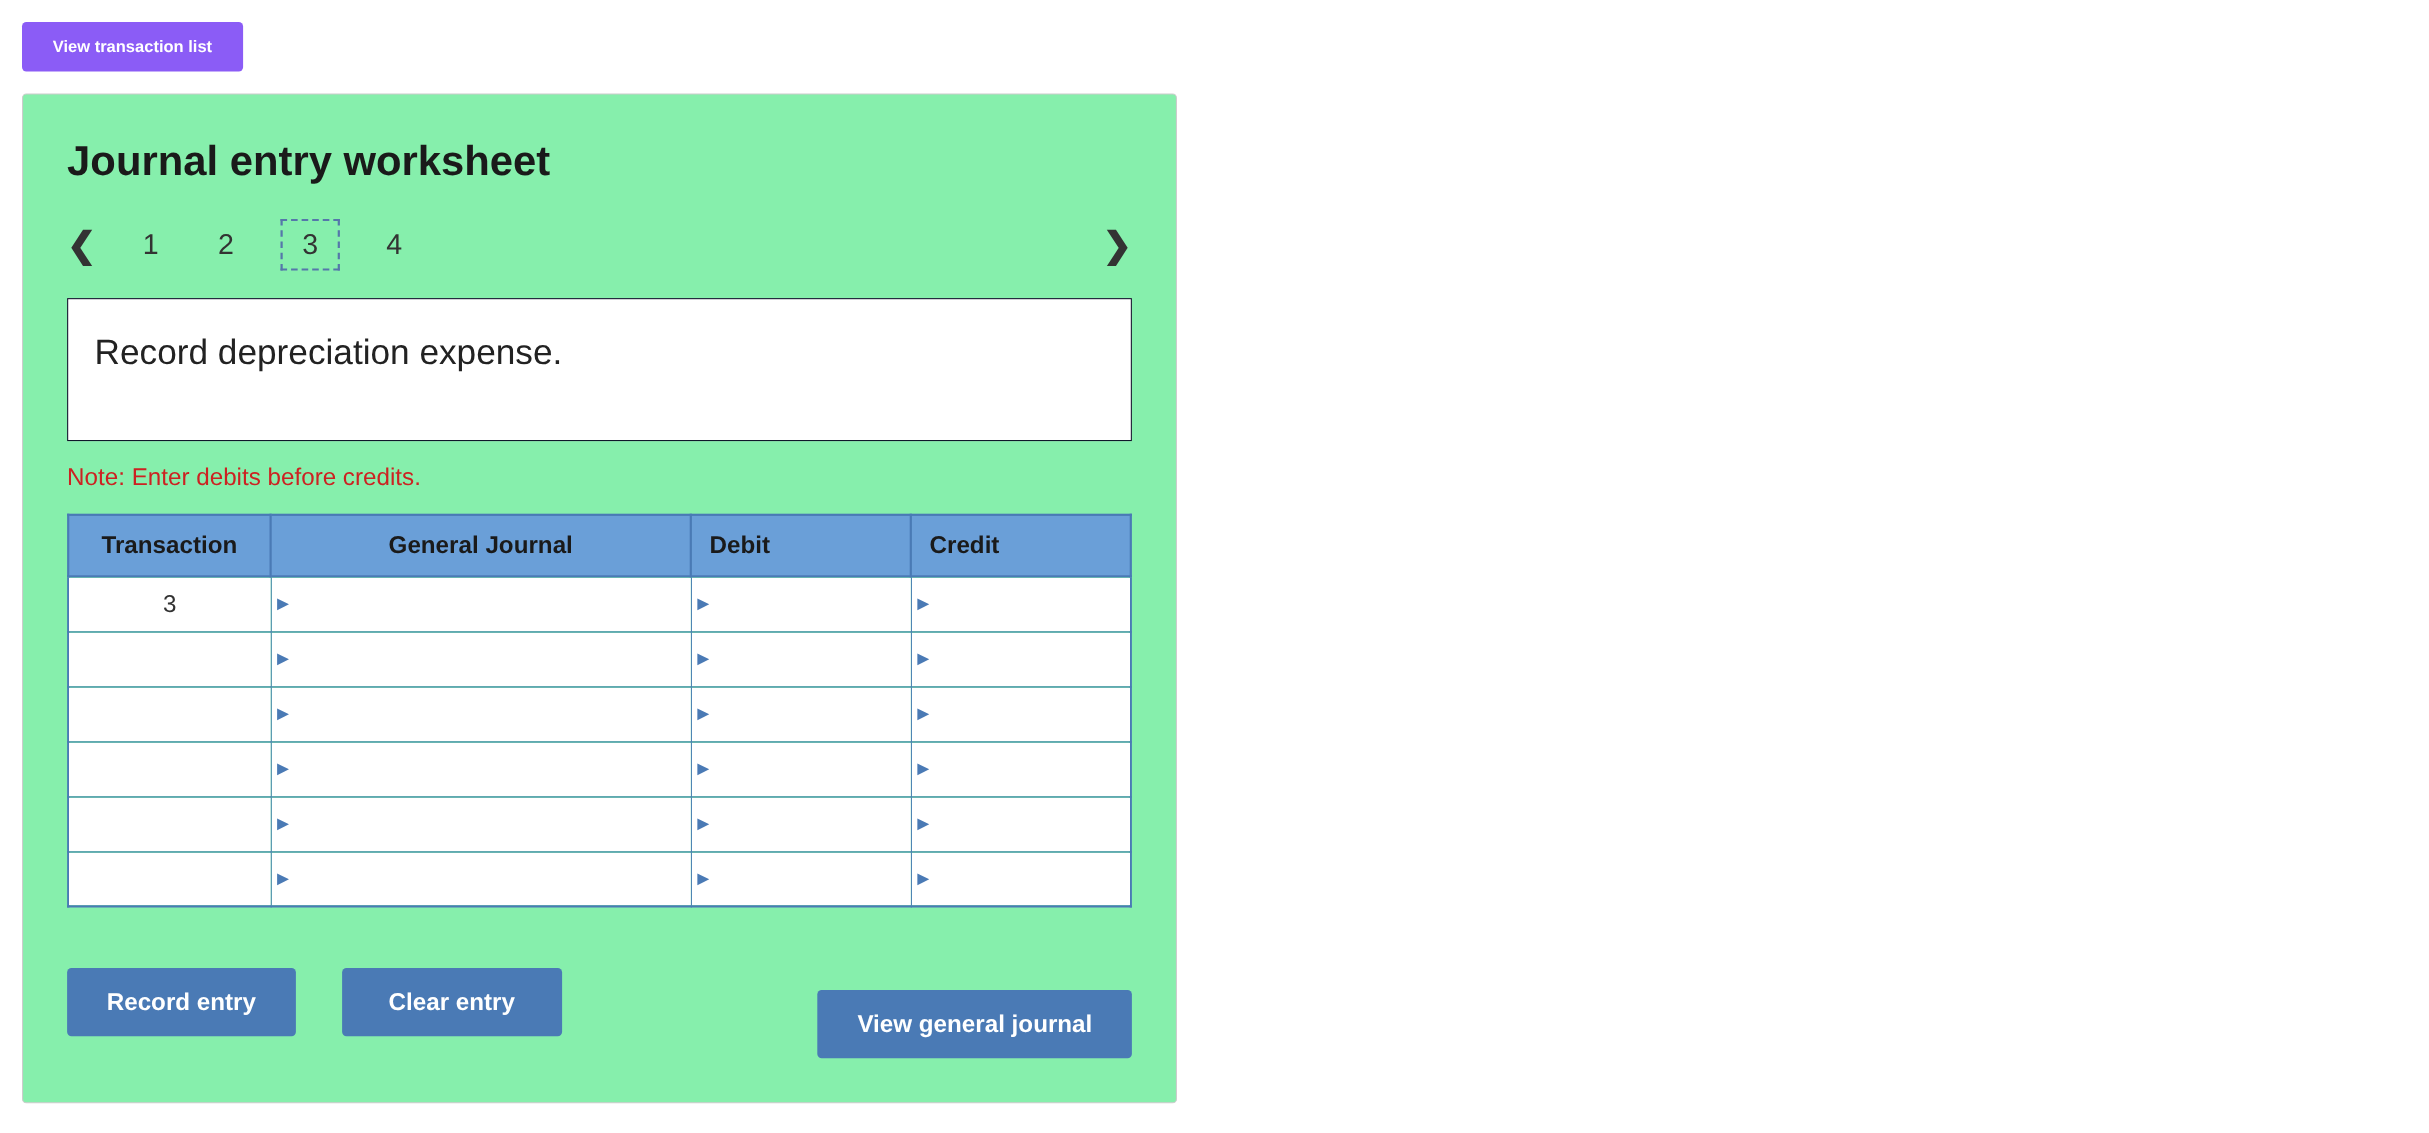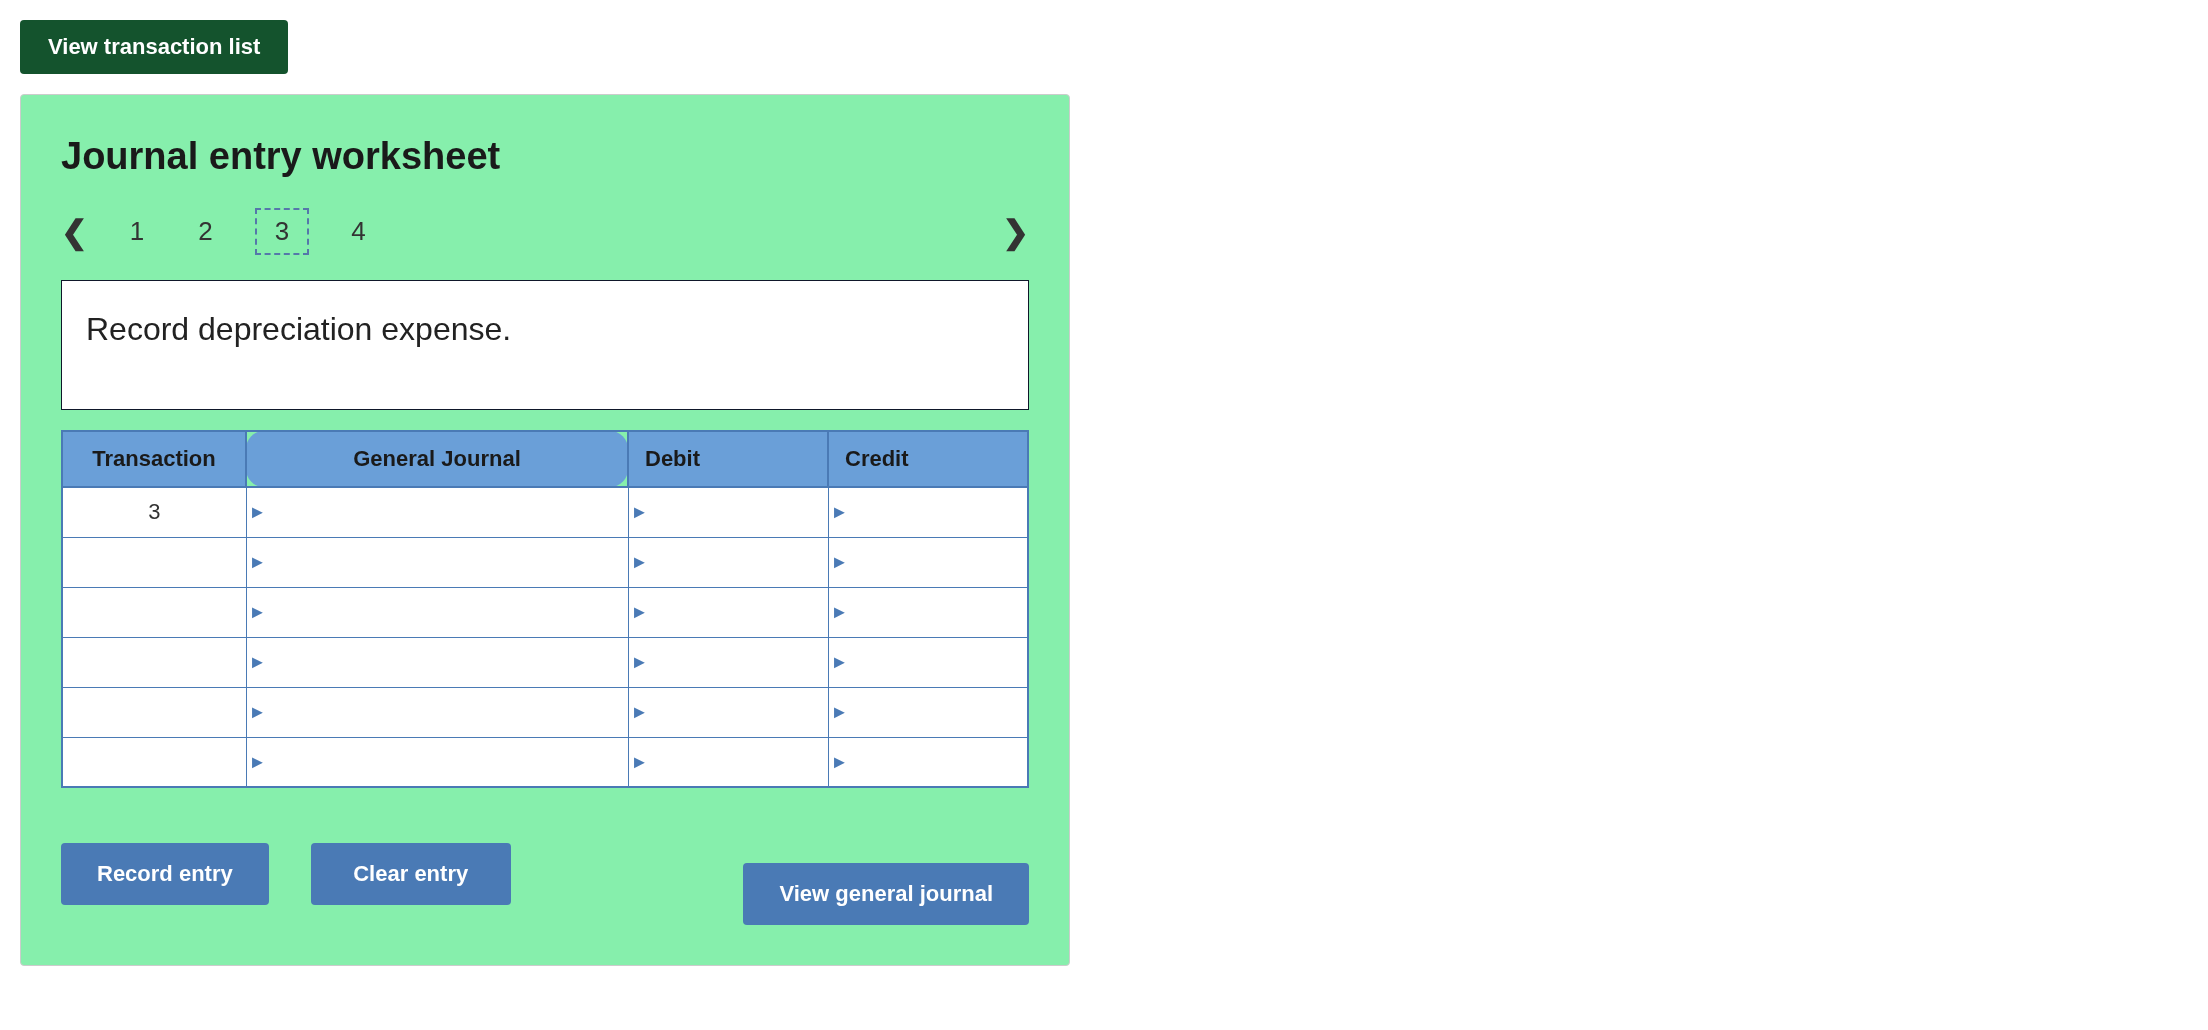--- a/index.html
+++ b/index.html
@@ -14,25 +14,25 @@
       padding: 20px;
       width: 2208px;
       min-height: 1030px;
     }
 
     .top-bar {
       margin-bottom: 20px;
     }
 
     .view-transaction-btn {
-      background-color: #14532d;
+      background-color: #8b5cf6;
       color: white;
       border: none;
       padding: 14px 28px;
-      font-size: 22px;
+      font-size: 15px;
       font-weight: bold;
       cursor: pointer;
       border-radius: 4px;
     }
 
     .worksheet-container {
       background-color: #86efac;
       border: 1px solid #ccc;
       border-radius: 4px;
       padding: 40px;
@@ -115,21 +115,20 @@
       text-align: left;
     }
 
     .journal-table thead tr th:first-child {
       text-align: center;
       width: 184px;
     }
 
     .journal-table thead tr th:nth-child(2) {
       text-align: center;
-      border-radius: 18px;
     }
 
     .journal-table thead tr th:nth-child(3),
     .journal-table thead tr th:nth-child(4) {
       width: 200px;
     }
 
     .journal-table tbody tr {
       height: 50px;
     }
@@ -213,20 +212,21 @@
     <span class="page-num">1</span>
     <span class="page-num">2</span>
     <span class="page-num active">3</span>
     <span class="page-num">4</span>
 
     <button class="pagination-arrow right">❯</button>
   </div>
 
   <div class="description-box">Record depreciation expense.</div>
 
+  <p class="note-text">Note: Enter debits before credits.</p>
 
   <table class="journal-table">
     <thead>
       <tr>
         <th>Transaction</th>
         <th>General Journal</th>
         <th>Debit</th>
         <th>Credit</th>
       </tr>
     </thead>

